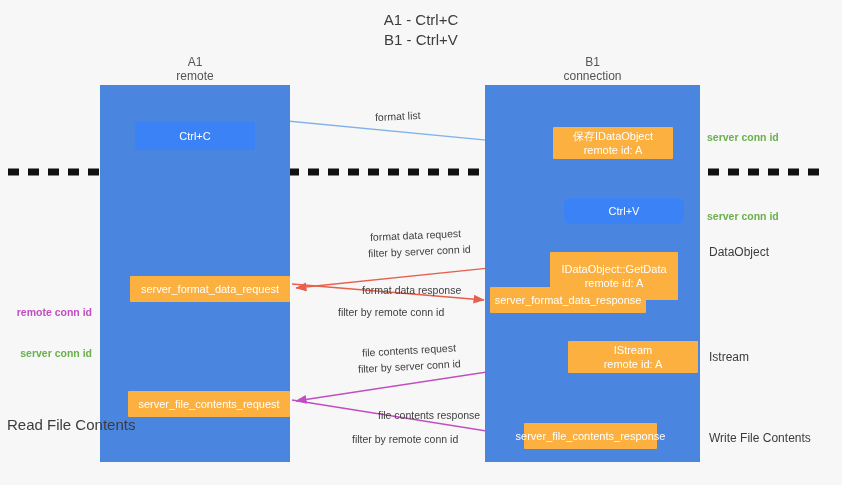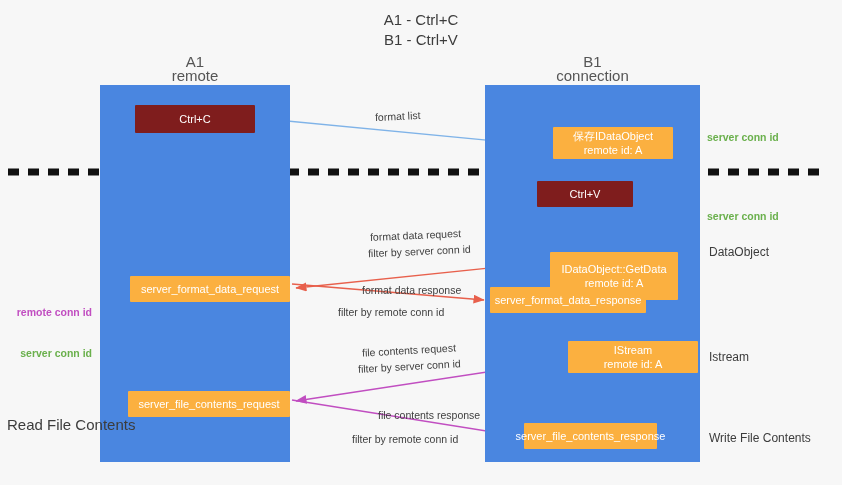--- a/index.html
+++ b/index.html
@@ -29,21 +29,21 @@
     text-align: center;
     font-size: 15px;
     line-height: 20px;
     color: #3c3c3c;
     white-space: pre;
   }
 
   
   .lane-header {
     text-align: center;
-    font-size: 15px;
+    font-size: 12px;
     line-height: 14px;
     color: #555;
     white-space: pre;
   }
   #lane-a-header { left: 100px; top: 55px; width: 190px; }
   #lane-b-header { left: 485px; top: 55px; width: 215px; }
 
   
   .lane {
     background: #4a86e0;
@@ -60,27 +60,27 @@
     flex-direction: column;
     align-items: center;
     justify-content: center;
     color: #ffffff;
     font-size: 11px;
     line-height: 14px;
     text-align: center;
     white-space: pre;
     border-radius: 1px;
   }
-  .box.green  { background: #7f1d1d; }
+  .box.green  { background: #3b82f6; margin-top: 17px; }
   .box.orange { background: #fbb040; }
 
   
   #box-ctrl-c            { left: 135px; top: 105px;  width: 120px; height: 28px; }
   #box-save-idataobject  { left: 553px; top: 127px;  width: 120px; height: 32px; }
-  #box-ctrl-v            { left: 537px; top: 181px;  width: 96px; height: 26px; }
+  #box-ctrl-v            { left: 564px; top: 181px;  width: 120px; height: 26px; border-radius: 6px; }
   #box-getdata           { left: 550px; top: 252px;  width: 128px; height: 48px; }
   #box-fmt-req           { left: 130px; top: 276px;  width: 160px; height: 26px; }
   #box-fmt-resp          { left: 490px; top: 287px;  width: 156px; height: 26px; }
   #box-istream           { left: 568px; top: 341px;  width: 130px; height: 32px; }
   #box-file-req          { left: 128px; top: 391px;  width: 162px; height: 26px; }
   #box-file-resp         { left: 524px; top: 423px;  width: 133px; height: 26px; }
 
   
   .annot {
     font-size: 10.5px;

